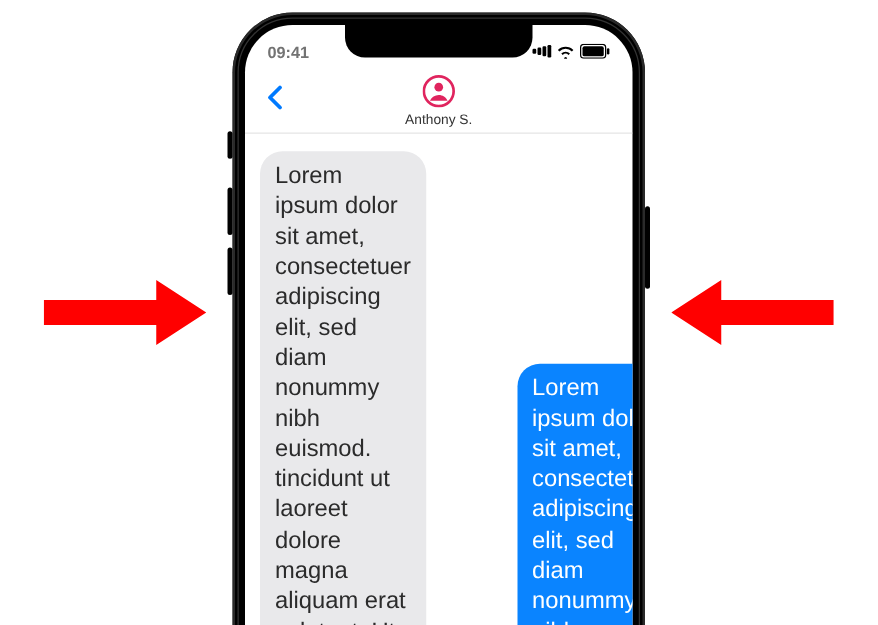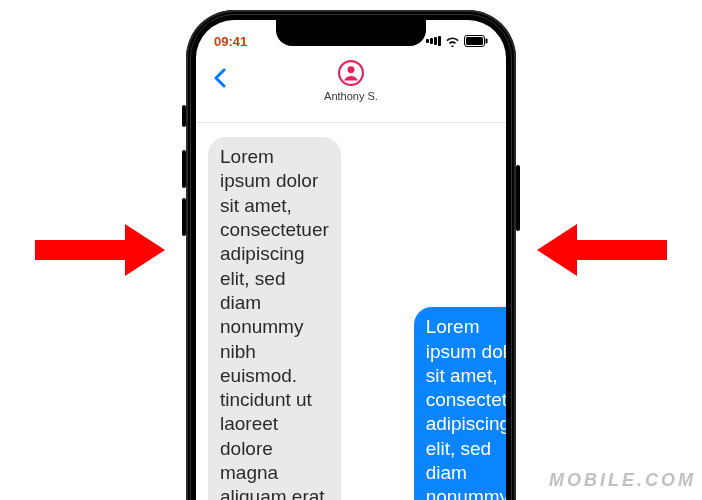--- a/index.html
+++ b/index.html
@@ -75,42 +75,42 @@
     
     .status-bar {
       position: relative;
       height: 36px;
       display: flex;
       align-items: center;
       justify-content: space-between;
       padding: 6px 18px 0;
       font-size: 13px;
       font-weight: 600;
-      color: #c2410c;
+      color: #737373;
     }
     .status-right { display: flex; align-items: center; gap: 4px; }
     .signal, .wifi, .battery { display: inline-flex; align-items: center; }
     .signal span {
       display: inline-block;
       width: 3px;
       background: #000;
       margin-left: 1px;
       border-radius: 1px;
     }
     .signal span:nth-child(1){height:4px}
     .signal span:nth-child(2){height:6px}
     .signal span:nth-child(3){height:8px}
     .signal span:nth-child(4){height:10px}
 
     
     .conv-header {
       display: flex;
       flex-direction: column;
       align-items: center;
-      padding: 2px 0 20px;
+      padding: 2px 0 4px;
       border-bottom: 1px solid #e5e5e5;
       position: relative;
     }
     .back-btn {
       position: absolute;
       left: 10px; top: 8px;
       width: 28px; height: 28px;
       display: flex; align-items: center; justify-content: center;
       color: #007aff;
       font-size: 22px;
@@ -247,14 +247,13 @@
         <span>Lorem ipsum dolor sit amet, consectetuer adipiscing elit, sed diam nonummy nibh euismod.</span>
       </div>
       <div class="bubble outgoing small">
         <span>con</span>
       </div>
     </div>
   </div>
 </div>
 
 <div class="watermark">
-  <div class="l2">MOBILE.COM</div>
 </div>
 
 </body></html>

